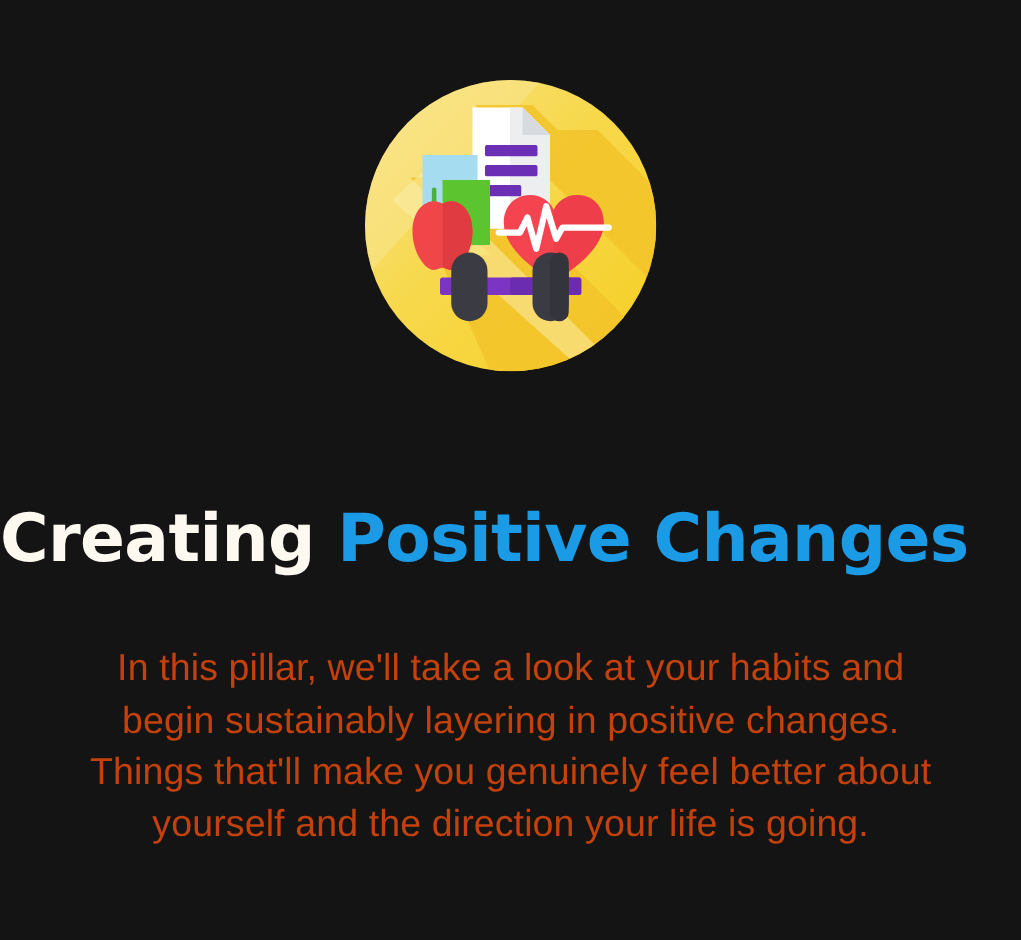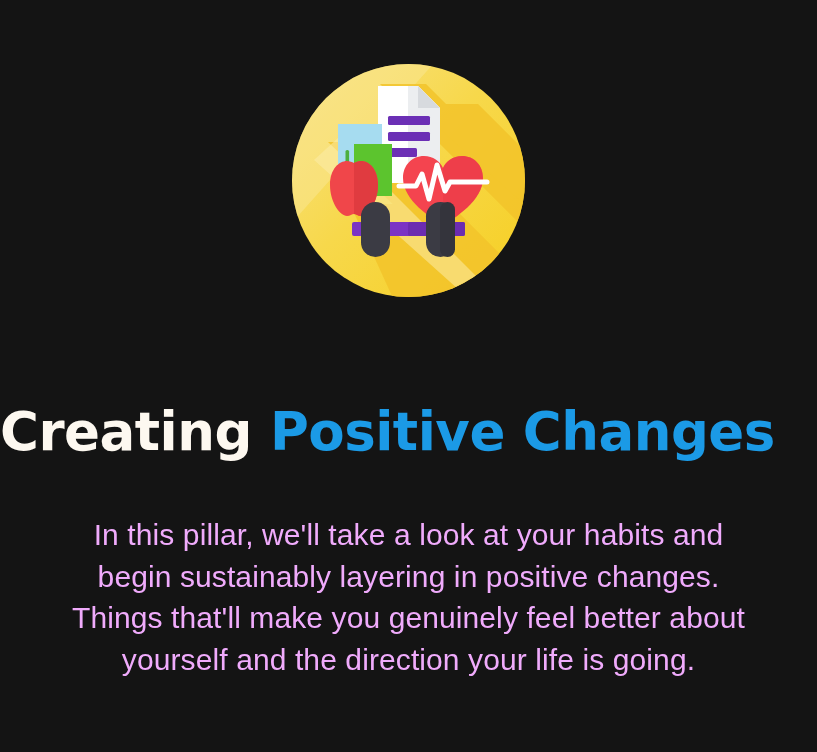--- a/index.html
+++ b/index.html
@@ -59,21 +59,21 @@
     color: #1b9ae6;
   }
 
   
   .para {
     position: absolute;
     top: 484px;
     left: 58px;
     width: 701px;
     text-align: center;
-    color: #f0abfc;
+    color: #c2410c;
     font-family: "Liberation Sans", sans-serif;
     font-size: 30px;
     font-weight: 400;
     line-height: 41.5px;
     letter-spacing: 0.1px;
   }
 </style>
 </head>
 <body>
 

